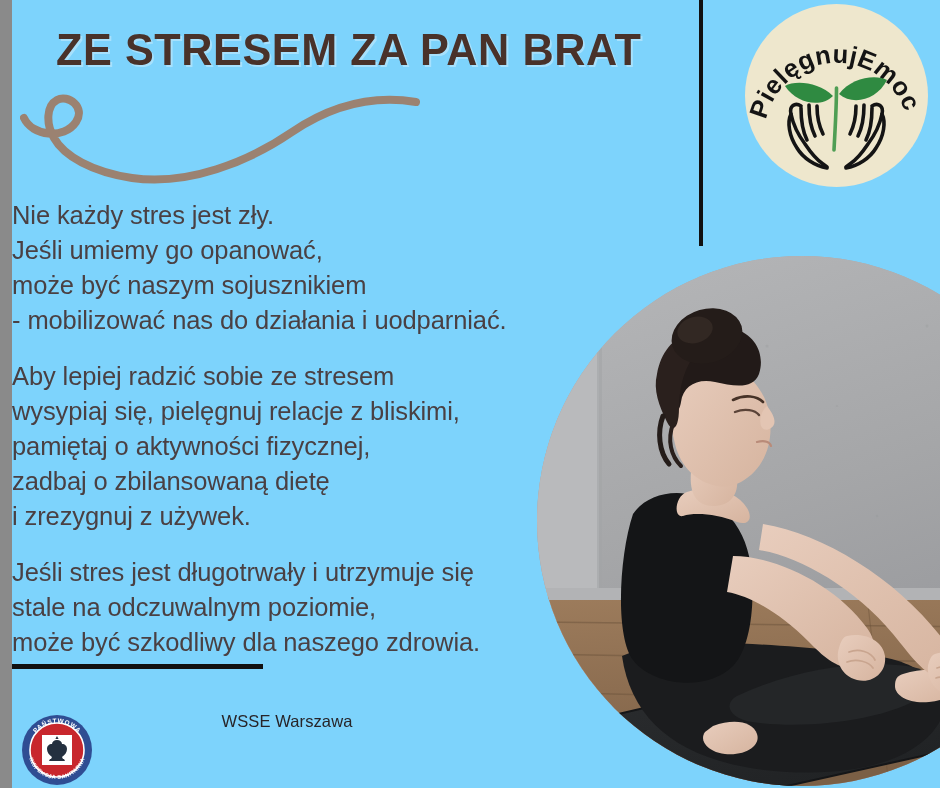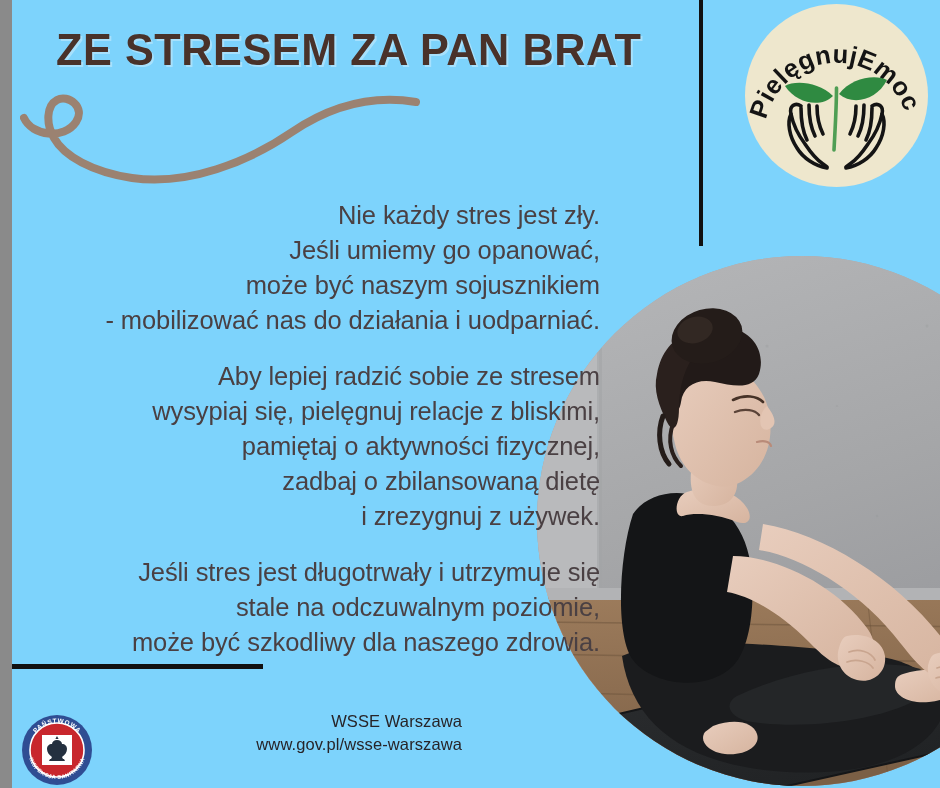--- a/index.html
+++ b/index.html
@@ -84,21 +84,21 @@
     width: 183px;
     height: 183px;
   }
 
   
   .body-text {
     position: absolute;
     left: 0px;
     top: 198px;
     width: 588px;
-    text-align: right;
+    text-align: left;
     color: #4a4043;
     font-size: 25.5px;
     line-height: 35px;
     letter-spacing: -0.1px;
     font-weight: 400;
   }
   .body-text p { margin: 0 0 21px 0; }
   .body-text p:last-child { margin-bottom: 0; }
 
   
@@ -107,21 +107,21 @@
     left: 9px;
     top: 714px;
     width: 72px;
     height: 72px;
   }
   .footer-text {
     position: absolute;
     left: 100px;
     top: 710px;
     width: 350px;
-    text-align: right;
+    text-align: center;
     color: #272428;
     font-size: 16.5px;
     line-height: 22.5px;
     letter-spacing: 0.1px;
   }
   .footer-text div { white-space: nowrap; }
 </style>
 </head>
 <body>
 
@@ -346,16 +346,15 @@
                  L30 45 L42 45 L41 43 C44 41 46 38 46 35 C46 32 44 30 41 30
                  C41 28 39 26 36 26 Z"></path>
         <path d="M29 45 L43 45 L44 47 L28 47 Z"></path>
         <path d="M36 22 L37.6 25 L34.4 25 Z"></path>
       </g>
     </svg>
   </div>
 
   <div class="footer-text">
     <div>WSSE Warszawa</div>
-    <div>www.gov.pl/wsse-warszawa</div>
   </div>
 
 </div>
 
 </body></html>

